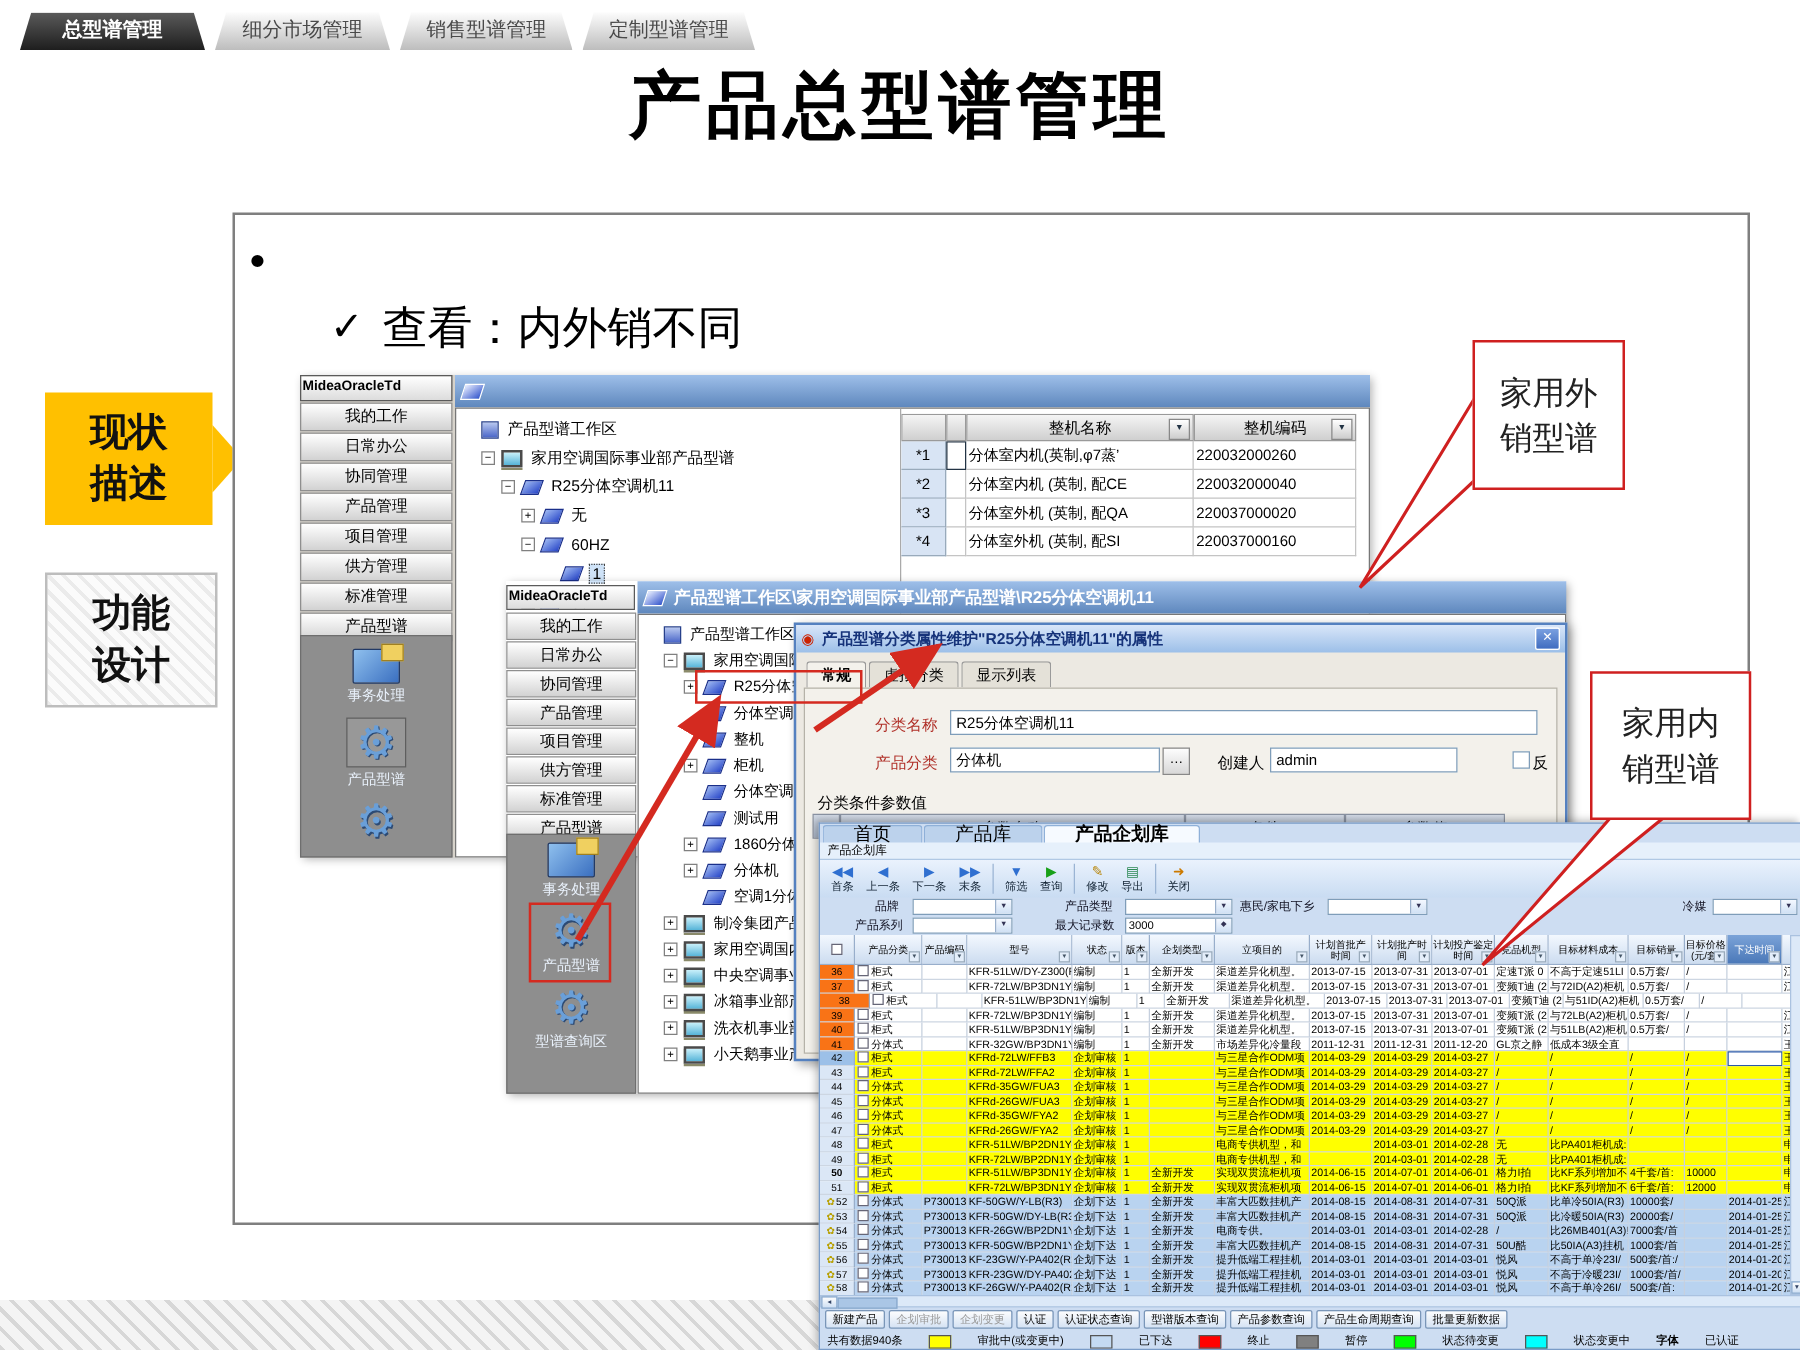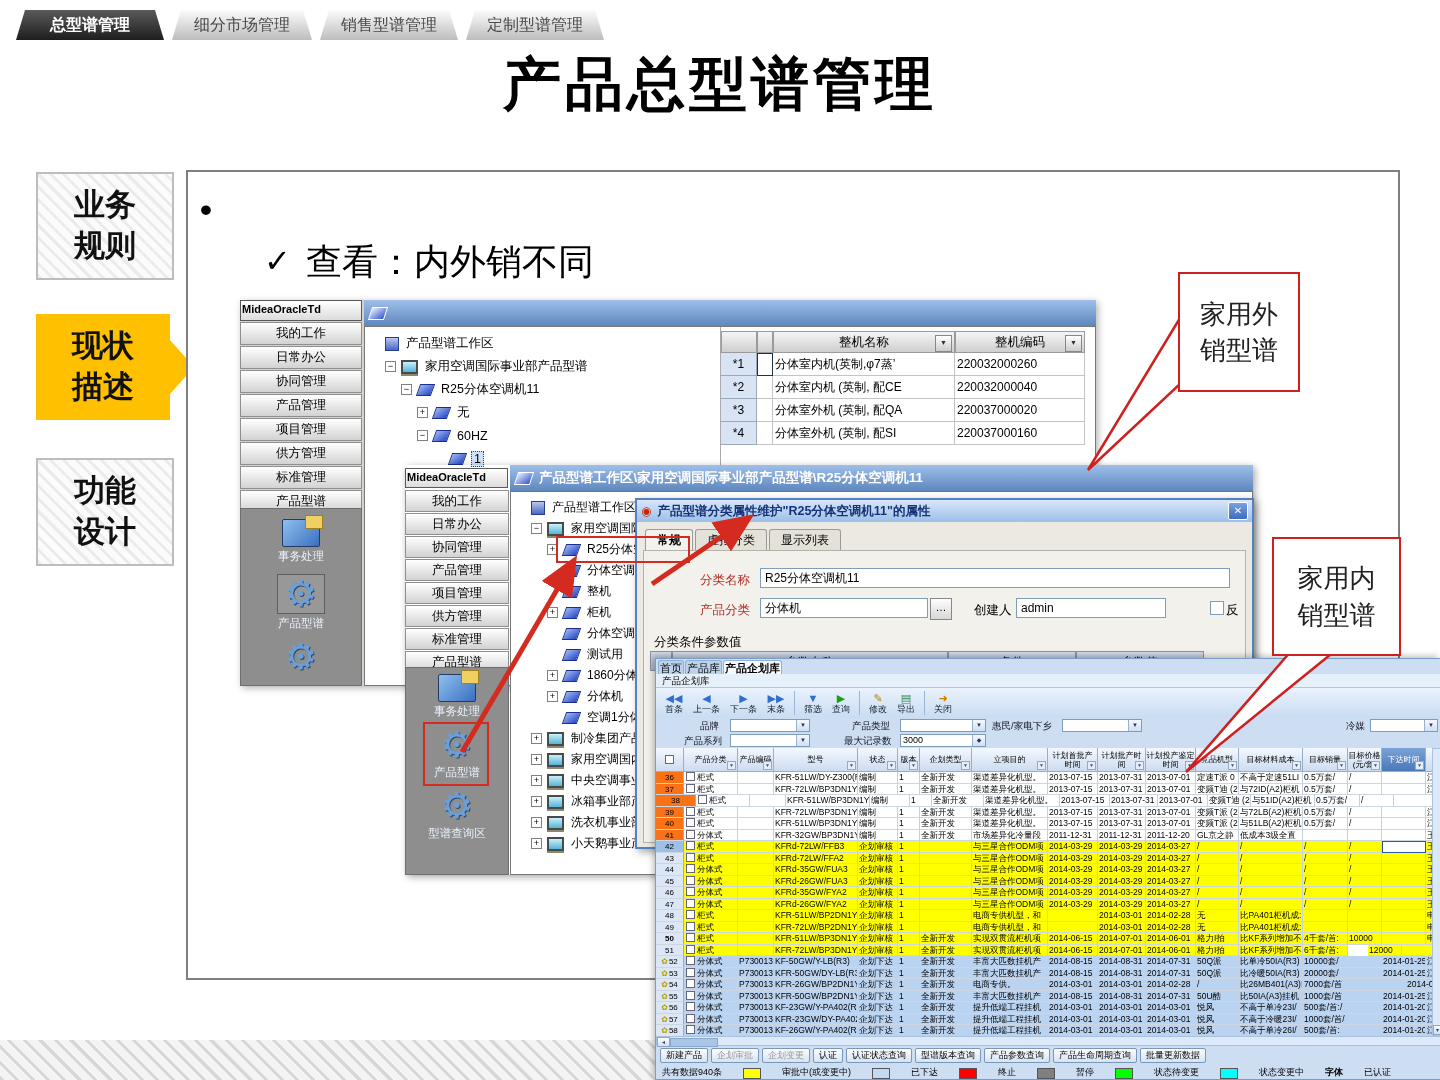--- a/index.html
+++ b/index.html
@@ -88,21 +88,21 @@
            height:20px;padding:0 4px;box-sizing:border-box;overflow:hidden;white-space:nowrap}
   .dots{position:absolute;width:20px;height:20px;background:linear-gradient(#fdfdfd,#d8d8d8);border:1px solid #888;
         text-align:center;line-height:16px;font-size:11px}
   .cbx{position:absolute;width:12px;height:12px;border:1px solid #7f9db9;background:#fff}
   .phead{background:linear-gradient(#d2dae6,#a9b5c6);border:1px solid #8a93a3;font-size:12px;text-align:center;
          height:20px;line-height:20px;box-sizing:border-box;flex:none}
 
   
   #w3{position:absolute;left:655px;top:658px;width:785px;height:422px;z-index:40;background:#cdddf2;
       border:1px solid #7a9cc8;border-right:none;box-sizing:border-box;overflow:hidden;box-shadow:-2px -2px 6px rgba(0,0,0,.25)}
-  .w3tab{font-size:11px;height:14px;line-height:14px;padding:0 1px;border:1px solid #8fb0d8;border-bottom:none;
+  .w3tab{font-size:15px;height:14px;line-height:14px;padding:0 24px;border:1px solid #8fb0d8;border-bottom:none;
          background:#bcd2ec;border-radius:3px 3px 0 0;margin-right:1px}
   .w3tab.on{background:#f6faff;font-weight:bold}
   #w3-crumb{position:absolute;left:0;top:15px;width:100%;height:14px;background:#e6f0fb;border-bottom:1px solid #b0c8e4;
             font-size:9.5px;line-height:14px;padding-left:6px;box-sizing:border-box}
   #w3-toolbar{position:absolute;left:0;top:29px;width:100%;height:30px;display:flex;align-items:center;
               padding-left:4px;box-sizing:border-box;background:linear-gradient(#eaf2fd,#c9dcf2)}
   .titem{display:flex;flex-direction:column;align-items:center;padding:0 5px;flex:none}
   .tglyph{font-size:11px;line-height:12px;height:12px}
   .tlabel{font-size:9px;line-height:10px;color:#123}
   .tsep{width:1px;height:24px;background:#9ab4d4;margin:0 4px;flex:none}
@@ -151,22 +151,20 @@
 
 <div id="slide">
 
   <div class="stab dark" style="left:16px;width:148px">总型谱管理</div>
   <div class="stab gray" style="left:172px;width:140px">细分市场管理</div>
   <div class="stab gray" style="left:320px;width:138px">销售型谱管理</div>
   <div class="stab gray" style="left:466px;width:138px">定制型谱管理</div>
 
   <div class="ptitle">产品总型谱管理</div>
 
-  <div class="sidebox" style="top:172px;height:104px">业务
-规则</div>
   <div class="sidebox" style="top:458px;height:104px">功能
 设计</div>
   <div class="sidebox hl" id="hlbox" style="top: 314px; height: 106px; background: rgb(255, 192, 0);">
     <span>现状
 描述</span>
     <span class="boxtip" id="hltip" style="border-left-color: rgb(255, 192, 0);"></span>
   </div>
 
   <div id="contentbox"></div>
   <div id="hatchband"></div>
@@ -833,21 +831,21 @@
             <div class="w3c" style="width: 40px;">企划审核</div>
             <div class="w3c" style="width: 22px;">1</div>
             <div class="w3c" style="width: 52px;">全新开发</div>
             <div class="w3c" style="width: 76px;">实现双贯流柜机项</div>
             <div class="w3c" style="width: 50px;">2014-06-15</div>
             <div class="w3c" style="width: 48px;">2014-07-01</div>
             <div class="w3c" style="width: 50px;">2014-06-01</div>
             <div class="w3c" style="width: 43px;">格力I拍</div>
             <div class="w3c" style="width: 64px;">比KF系列增加不</div>
             <div class="w3c" style="width: 45px;">6千套/首:</div>
-            <div class="w3c" style="width: 34px; margin-left: 20px;">12000</div>
+            <div class="w3c" style="width: 34px;">12000</div>
             <div class="w3c" style="width: 44px;"></div>
             <div class="w3c" style="width: 30px;">申晓</div>
           </div>
           <div class="w3row rowblue">
             <div class="w3c rnum" style="width: 28px;"><span class="rowicon">✿</span>52</div>
             <div class="w3c" style="width: 54px;"><span class="cb"></span>分体式</div>
             <div class="w3c" style="width: 36px;">P730013562</div>
             <div class="w3c" style="width: 84px;">KF-50GW/Y-LB(R3)</div>
             <div class="w3c" style="width: 40px;">企划下达</div>
             <div class="w3c" style="width: 22px;">1</div>
@@ -889,21 +887,21 @@
             <div class="w3c" style="width: 84px;">KFR-26GW/BP2DN1Y-MB403</div>
             <div class="w3c" style="width: 40px;">企划下达</div>
             <div class="w3c" style="width: 22px;">1</div>
             <div class="w3c" style="width: 52px;">全新开发</div>
             <div class="w3c" style="width: 76px;">电商专供。</div>
             <div class="w3c" style="width: 50px;">2014-03-01</div>
             <div class="w3c" style="width: 48px;">2014-03-01</div>
             <div class="w3c" style="width: 50px;">2014-02-28</div>
             <div class="w3c" style="width: 43px;">/</div>
             <div class="w3c" style="width: 64px;">比26MB401(A3)!</div>
-            <div class="w3c" style="width: 69px;">7000套/首</div>
+            <div class="w3c" style="width: 45px;">7000套/首</div>
             <div class="w3c" style="width: 34px;"></div>
             <div class="w3c" style="width: 44px;">2014-01-25 11</div>
             <div class="w3c" style="width: 30px;">江峰</div>
           </div>
           <div class="w3row rowblue">
             <div class="w3c rnum" style="width: 28px;"><span class="rowicon">✿</span>55</div>
             <div class="w3c" style="width: 54px;"><span class="cb"></span>分体式</div>
             <div class="w3c" style="width: 36px;">P730013562</div>
             <div class="w3c" style="width: 84px;">KFR-50GW/BP2DN1Y-LB(A3</div>
             <div class="w3c" style="width: 40px;">企划下达</div>

